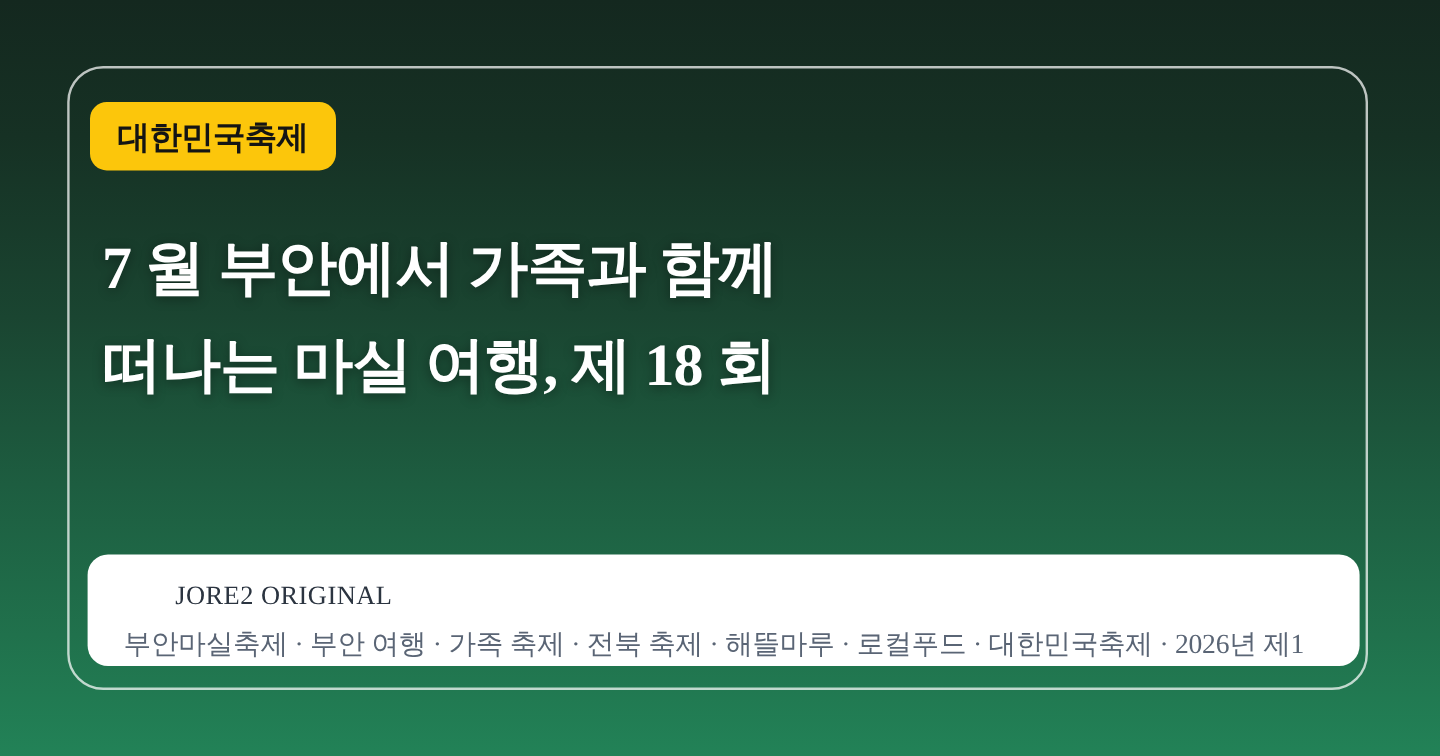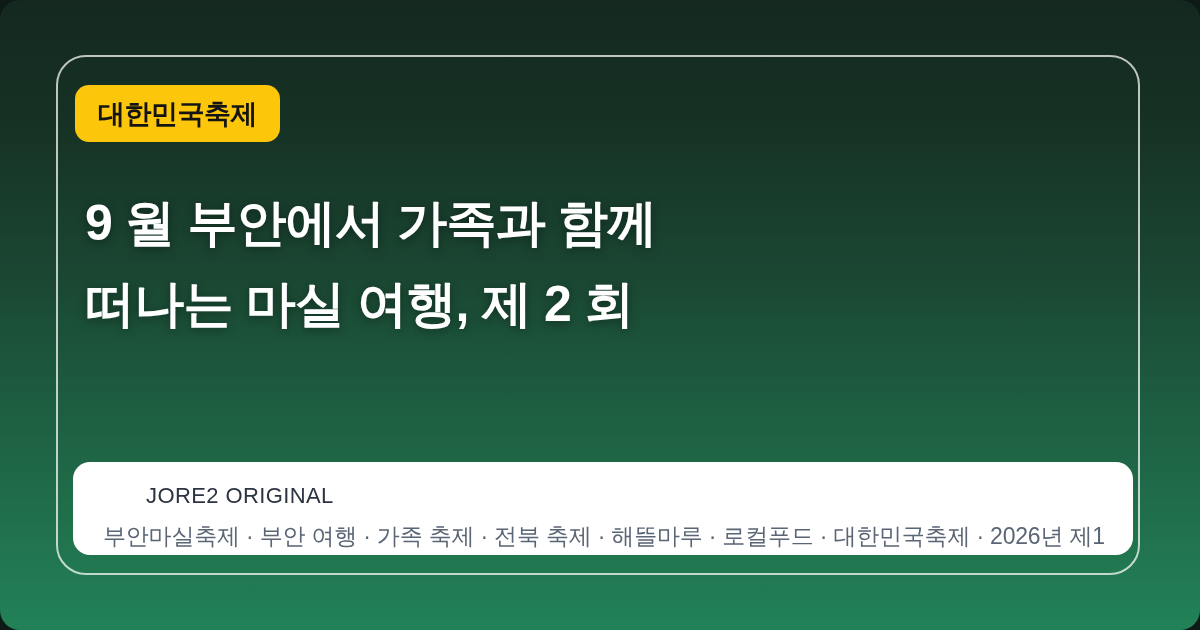--- a/index.html
+++ b/index.html
@@ -7,29 +7,28 @@
     margin: 0;
     padding: 0;
     background: #0e1a15;
   }
 
   .og-canvas {
     position: relative;
     width: 1200px;
     height: 630px;
     overflow: hidden;
-    font-family: Liberation Sans, sans-serif;
+    font-family: Liberation Serif, serif;
     background: linear-gradient(180deg,
         #14281f 0%,
         #163124 18%,
         #1a4531 42%,
         #1d5d40 64%,
         #20714c 84%,
         #228257 100%);
-    border-radius: 20px;
   }
 
   
   .outer-frame {
     position: absolute;
     left: 56px;
     top: 55px;
     width: 1084px;
     height: 520px;
     box-sizing: border-box;
@@ -122,22 +121,22 @@
 
 <div class="og-canvas">
 
   <div class="outer-frame"></div>
 
   <div class="content">
 
     <div class="badge">대한민국축제</div>
 
     <div class="title">
-      <span class="title-line">9 월 부안에서 가족과 함께</span>
-      <span class="title-line">떠나는 마실 여행, 제 2 회</span>
+      <span class="title-line">7 월 부안에서 가족과 함께</span>
+      <span class="title-line">떠나는 마실 여행, 제 18 회</span>
     </div>
 
     <div class="info-card"></div>
 
     <div class="info-brand">JORE2 ORIGINAL</div>
 
     <div class="info-tags">부안마실축제 · 부안 여행 · 가족 축제 · 전북 축제 · 해뜰마루 · 로컬푸드 · 대한민국축제 · 2026년 제1</div>
 
   </div>
 </div>

